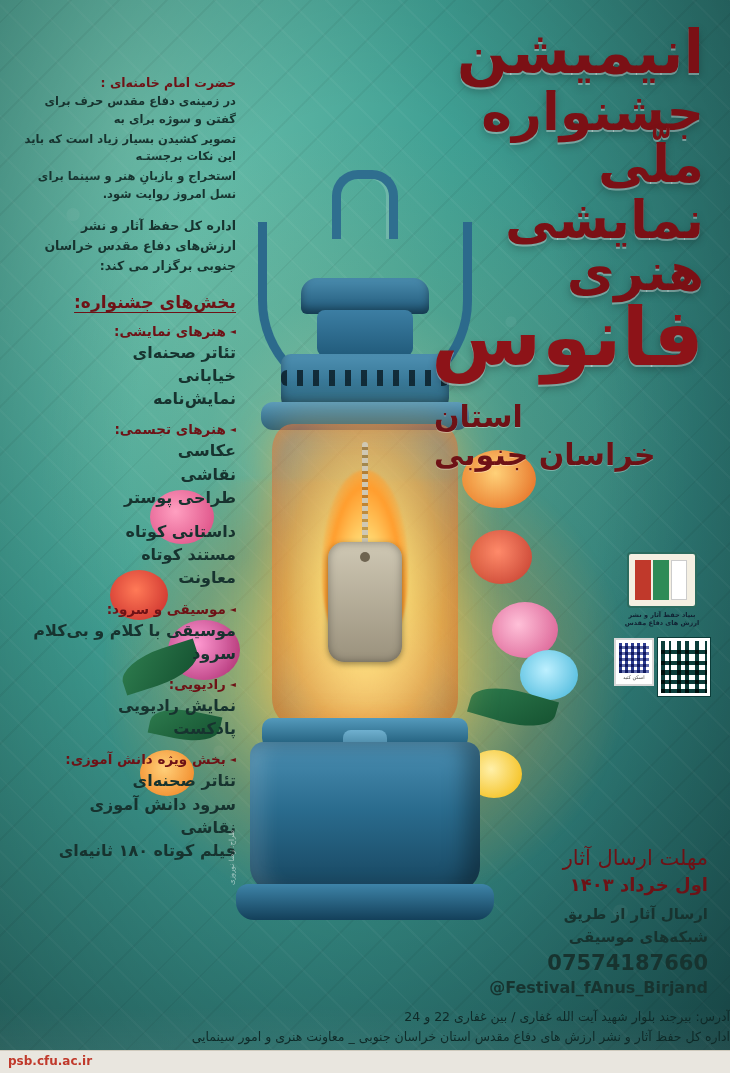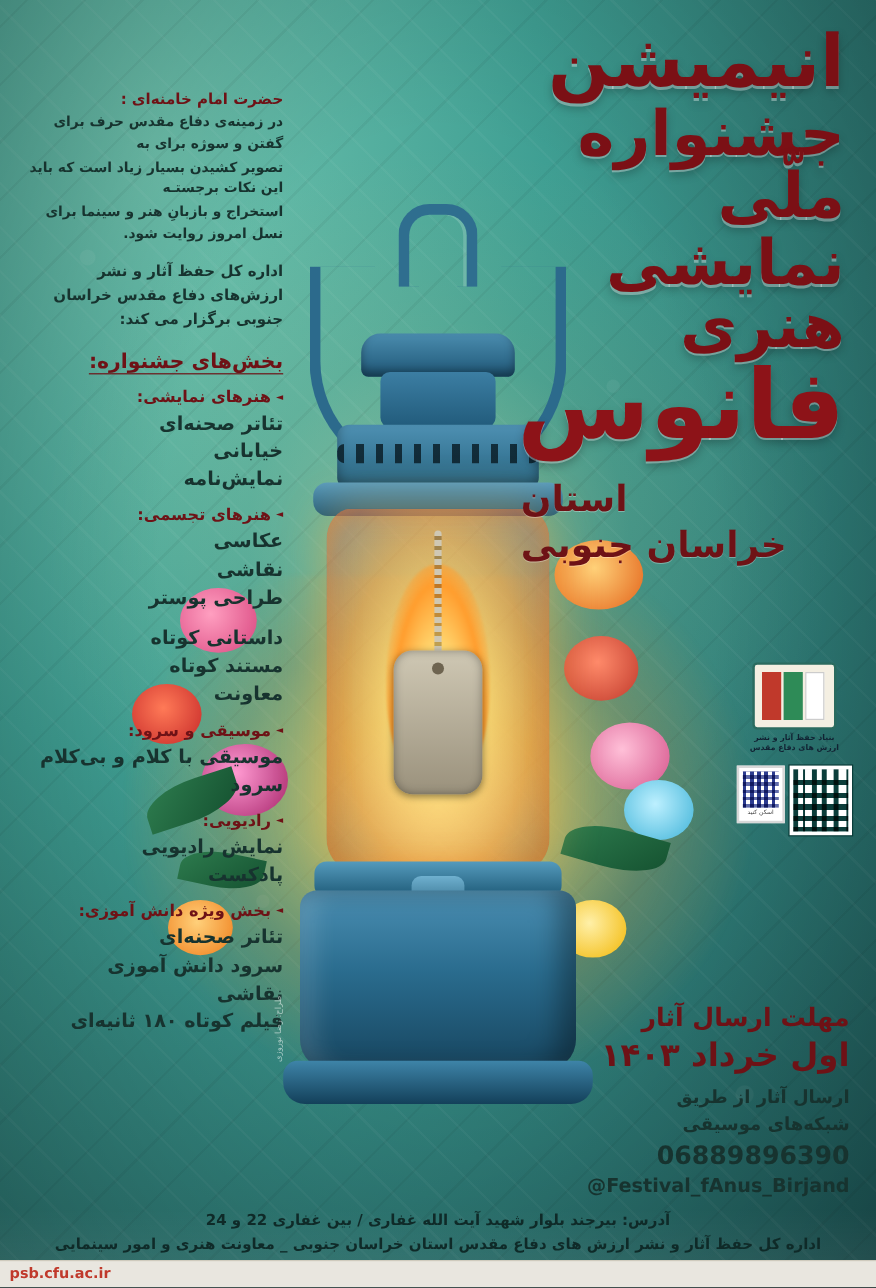--- a/index.html
+++ b/index.html
@@ -149,26 +149,26 @@
   .deadline {
     position: absolute;
     bottom: 76px;
     right: 22px;
     width: 240px;
     text-align: right;
     z-index: 6;
   }
   .deadline .dl-label {
     font-size: 21px;
-    font-weight: bold;
+    font-weight: normal;
     color: #6e1216;
     display: block;
   }
   .deadline .dl-date {
-    font-size: 27px;
+    font-size: 18px;
     font-weight: bold;
     color: #6e1216;
     display: block;
     margin-top: 4px;
     margin-bottom: 8px;
     text-align: right;
   }
   .deadline .dl-note {
     font-size: 15px;
     font-weight: bold;
@@ -467,23 +467,23 @@
   .footer {
     position: absolute;
     left: 0; right: 0; bottom: 0;
     height: 66px;
     background: linear-gradient(180deg, rgba(255,255,255,0.0), rgba(255,255,255,0.08));
     z-index: 8;
   }
   .footer-lines {
     position: absolute;
     left: 0; right: 0; bottom: 26px;
-    text-align: center;
+    text-align: right;
     color: #0f2a28;
-    font-weight: bold;
+    font-weight: normal;
   }
   .footer-lines .fl1 { font-size: 12.5px; line-height: 1.6; display: block;}
   .footer-lines .fl2 { font-size: 12.5px; line-height: 1.6; display: block;}
   .footer-bar {
     position: absolute;
     left: 0; right: 0; bottom: 0;
     height: 22px;
     background: #e9e6df;
     border-top: 1px solid #cfcabd;
   }
@@ -647,21 +647,21 @@
     </div>
   </div>
 
   <div class="watermark">طراح: رضا نوروزی</div>
 
   <div class="deadline">
     <span class="dl-label">مهلت ارسال آثار</span>
     <span class="dl-date">اول خرداد ۱۴۰۳</span>
     <span class="dl-note">ارسال آثار از طریق</span>
     <span class="dl-note">شبکه‌های موسیقی</span>
-    <span class="dl-phone">06889896390</span>
+    <span class="dl-phone">07574187660</span>
     <span class="dl-social">@Festival_fAnus_Birjand</span>
   </div>
 
   <div class="vignette"></div>
 
   <div class="footer">
     <div class="footer-lines">
       <span class="fl1">آدرس: بیرجند بلوار شهید آیت الله غفاری / بین غفاری 22 و 24</span>
       <span class="fl2">اداره کل حفظ آثار و نشر ارزش های دفاع مقدس استان خراسان جنوبی _ معاونت هنری و امور سینمایی</span>
     </div>

